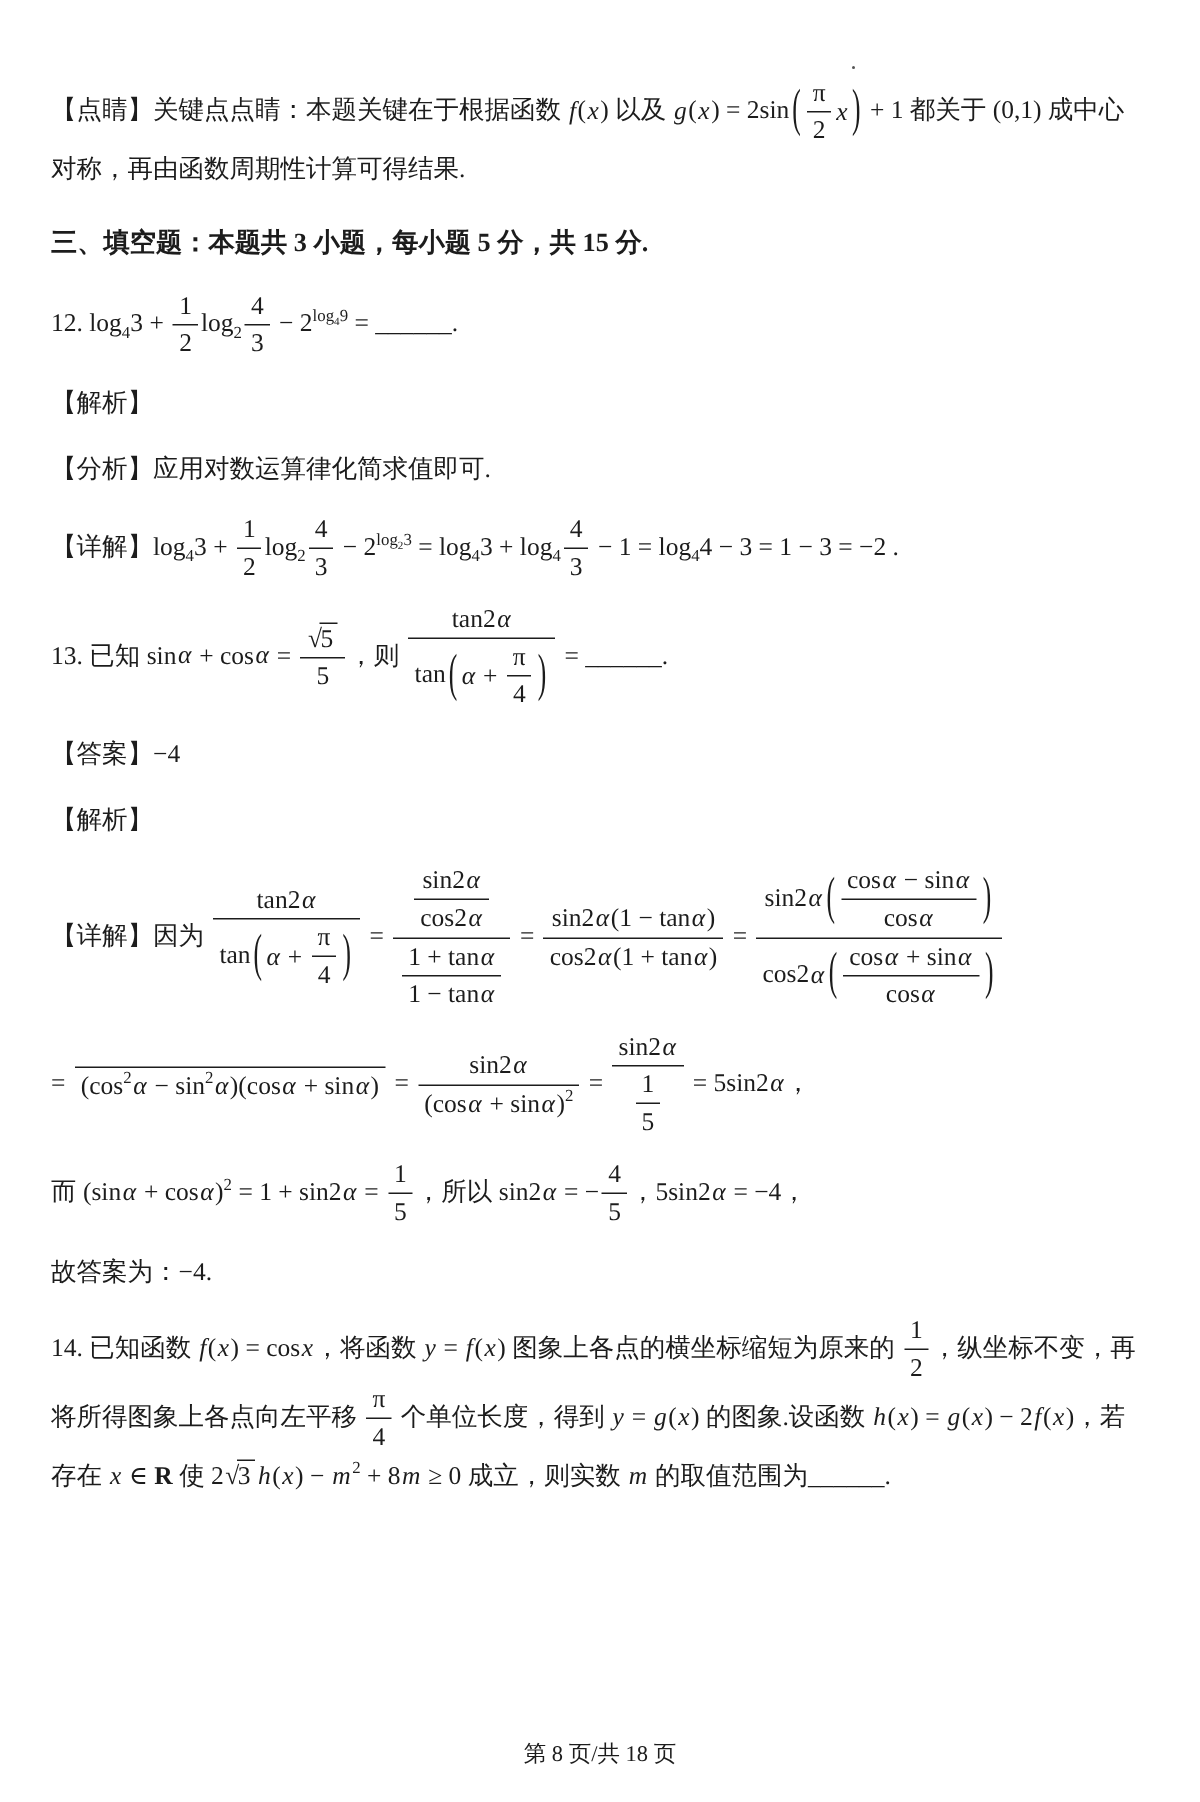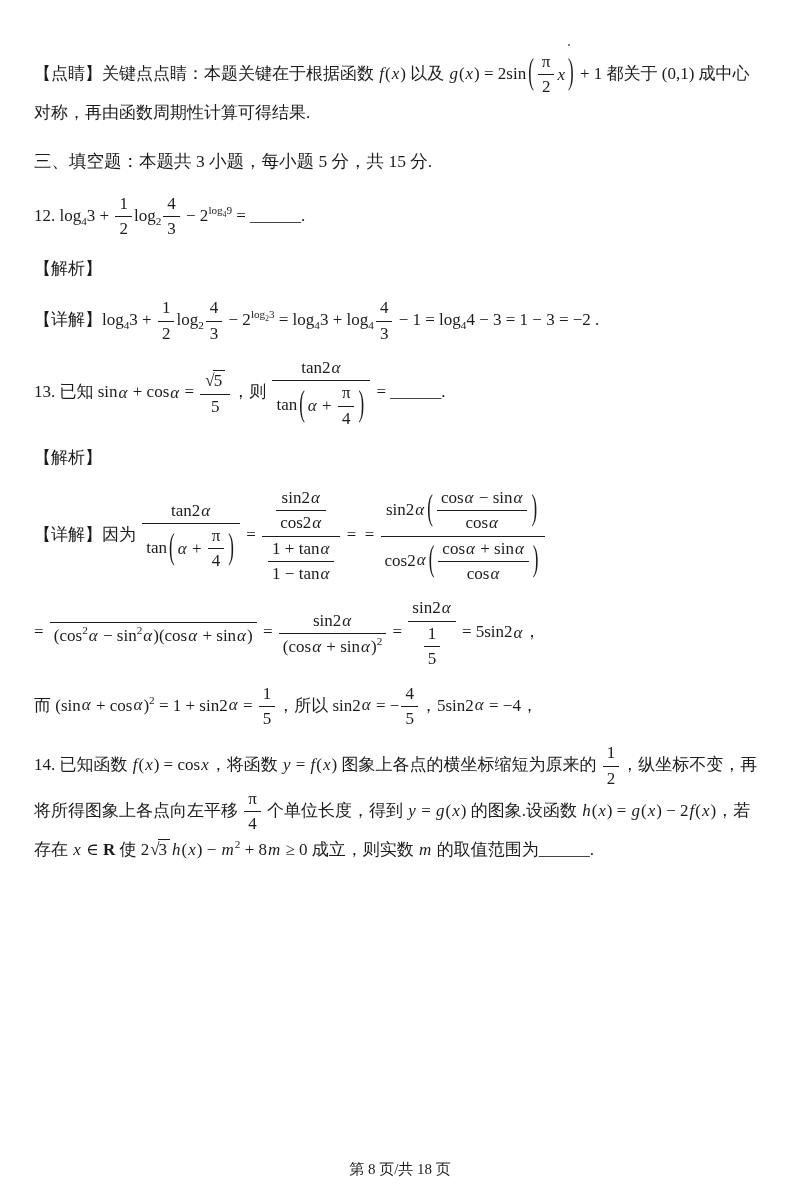--- a/index.html
+++ b/index.html
@@ -4,21 +4,21 @@
 <style>
   html,body{margin:0;padding:0;background:#e8e8e8;}
   .page{
     width:800px;min-height:1201px;margin:0 auto;background:#ffffff;
     box-sizing:border-box;padding:52px 34px 22px;position:relative;
     display:flex;flex-direction:column;
     font-family:"Liberation Serif","DejaVu Serif",serif;
     font-size:17px;color:#1c1c1c;
   }
   .para{margin:0 0 14px;line-height:1.8;}
-  .para.heading{font-weight:normal;font-size:17.5px;margin:4px 0 16px;}
+  .para.heading{font-weight:bold;font-size:17.5px;margin:4px 0 16px;}
   .footer{margin-top:auto;text-align:center;font-size:15px;padding-top:26px;}
   .stray-dot{position:absolute;left:568px;top:44px;width:2px;height:2px;border-radius:50%;background:#555;}
 
   
   .mtxt{white-space:pre-wrap;}
   .mi{font-style:italic;padding:0 1px;}
   .mb{font-weight:bold;}
   .msub{font-size:0.66em;vertical-align:-0.4em;line-height:1;}
   .msup{font-size:0.66em;vertical-align:0.6em;line-height:1;}
   .mfrac{
@@ -55,20 +55,21 @@
   <div class="para heading"><span class="mtxt">三、填空题：本题共 3 小题，每小题 5 分，共 15 分.</span></div>
 
   <div class="para"><span class="mtxt">12. log</span><span class="msub">4</span><span class="mtxt">3 + </span><span class="mfrac">
         <span class="mnum"><span class="mtxt">1</span></span>
         <span class="mden"><span class="mtxt">2</span></span>
       </span><span class="mtxt">log</span><span class="msub">2</span><span class="mfrac">
         <span class="mnum"><span class="mtxt">4</span></span>
         <span class="mden"><span class="mtxt">3</span></span>
       </span><span class="mtxt"> − 2</span><span class="msup"><span class="mtxt">log</span><span class="msub">4</span><span class="mtxt">9</span></span><span class="mtxt"> = ______.</span></div>
   <div class="para"><span class="mtxt">【解析】</span></div>
+  <div class="para"><span class="mtxt">【分析】应用对数运算律化简求值即可.</span></div>
   <div class="para"><span class="mtxt">【详解】log</span><span class="msub">4</span><span class="mtxt">3 + </span><span class="mfrac">
         <span class="mnum"><span class="mtxt">1</span></span>
         <span class="mden"><span class="mtxt">2</span></span>
       </span><span class="mtxt">log</span><span class="msub">2</span><span class="mfrac">
         <span class="mnum"><span class="mtxt">4</span></span>
         <span class="mden"><span class="mtxt">3</span></span>
       </span><span class="mtxt"> − 2</span><span class="msup"><span class="mtxt">log</span><span class="msub">2</span><span class="mtxt">3</span></span><span class="mtxt"> = log</span><span class="msub">4</span><span class="mtxt">3 + log</span><span class="msub">4</span><span class="mfrac">
         <span class="mnum"><span class="mtxt">4</span></span>
         <span class="mden"><span class="mtxt">3</span></span>
       </span><span class="mtxt"> − 1 = log</span><span class="msub">4</span><span class="mtxt">4 − 3 = 1 − 3 = −2 .</span></div>
@@ -84,20 +85,21 @@
               <span class="mi">α</span>
               <span class="mtxt"> + </span>
               <span class="mfrac">
                 <span class="mnum"><span class="mtxt">π</span></span>
                 <span class="mden"><span class="mtxt">4</span></span>
               </span>
             </span>
             <span class="mparen tall">)</span>
           </span></span>
       </span><span class="mtxt"> = ______.</span></div>
+  <div class="para"><span class="mtxt">【答案】−4</span></div>
   <div class="para"><span class="mtxt">【解析】</span></div>
   <div class="para"><span class="mtxt">【详解】因为 </span><span class="mfrac">
         <span class="mnum"><span class="mtxt">tan2</span><span class="mi">α</span></span>
         <span class="mden"><span class="mtxt">tan</span><span class="mpar">
             <span class="mparen tall">(</span>
             <span class="mparc">
               <span class="mi">α</span>
               <span class="mtxt"> + </span>
               <span class="mfrac">
                 <span class="mnum"><span class="mtxt">π</span></span>
@@ -108,21 +110,24 @@
           </span></span>
       </span><span class="mtxt"> = </span><span class="mfrac">
         <span class="mnum"><span class="mfrac">
             <span class="mnum"><span class="mtxt">sin2</span><span class="mi">α</span></span>
             <span class="mden"><span class="mtxt">cos2</span><span class="mi">α</span></span>
           </span></span>
         <span class="mden"><span class="mfrac">
             <span class="mnum"><span class="mtxt">1 + tan</span><span class="mi">α</span></span>
             <span class="mden"><span class="mtxt">1 − tan</span><span class="mi">α</span></span>
           </span></span>
-      </span><span class="mtxt"> = </span><span class="mtxt"> = </span><span class="mfrac">
+      </span><span class="mtxt"> = </span><span class="mfrac">
+        <span class="mnum"><span class="mtxt">sin2</span><span class="mi">α</span><span class="mtxt">(</span><span class="mtxt">1 − tan</span><span class="mi">α</span><span class="mtxt">)</span></span>
+        <span class="mden"><span class="mtxt">cos2</span><span class="mi">α</span><span class="mtxt">(</span><span class="mtxt">1 + tan</span><span class="mi">α</span><span class="mtxt">)</span></span>
+      </span><span class="mtxt"> = </span><span class="mfrac">
         <span class="mnum"><span class="mtxt">sin2</span><span class="mi">α</span><span class="mpar">
             <span class="mparen tall">(</span>
             <span class="mparc">
               <span class="mfrac">
                 <span class="mnum"><span class="mtxt">cos</span><span class="mi">α</span><span class="mtxt"> − sin</span><span class="mi">α</span></span>
                 <span class="mden"><span class="mtxt">cos</span><span class="mi">α</span></span>
               </span>
             </span>
             <span class="mparen tall">)</span>
           </span></span>
@@ -149,20 +154,21 @@
             <span class="mden"><span class="mtxt">5</span></span>
           </span></span>
       </span><span class="mtxt"> = 5sin2</span><span class="mi">α</span><span class="mtxt">，</span></div>
   <div class="para"><span class="mtxt">而 </span><span class="mtxt">(</span><span class="mtxt">sin</span><span class="mi">α</span><span class="mtxt"> + cos</span><span class="mi">α</span><span class="mtxt">)</span><span class="msup">2</span><span class="mtxt"> = 1 + sin2</span><span class="mi">α</span><span class="mtxt"> = </span><span class="mfrac">
         <span class="mnum"><span class="mtxt">1</span></span>
         <span class="mden"><span class="mtxt">5</span></span>
       </span><span class="mtxt">，所以 sin2</span><span class="mi">α</span><span class="mtxt"> = −</span><span class="mfrac">
         <span class="mnum"><span class="mtxt">4</span></span>
         <span class="mden"><span class="mtxt">5</span></span>
       </span><span class="mtxt">，5sin2</span><span class="mi">α</span><span class="mtxt"> = −4，</span></div>
+  <div class="para"><span class="mtxt">故答案为：−4.</span></div>
 
   <div class="para"><span class="mtxt">14. 已知函数 </span><span class="mi">f</span><span class="mtxt">(</span><span class="mi">x</span><span class="mtxt">) = cos</span><span class="mi">x</span><span class="mtxt">，将函数 </span><span class="mi">y</span><span class="mtxt"> = </span><span class="mi">f</span><span class="mtxt">(</span><span class="mi">x</span><span class="mtxt">)</span><span class="mtxt"> 图象上各点的横坐标缩短为原来的 </span><span class="mfrac">
         <span class="mnum"><span class="mtxt">1</span></span>
         <span class="mden"><span class="mtxt">2</span></span>
       </span><span class="mtxt">，纵坐标不变，再将所得图象上各点向左平移 </span><span class="mfrac">
         <span class="mnum"><span class="mtxt">π</span></span>
         <span class="mden"><span class="mtxt">4</span></span>
       </span><span class="mtxt"> 个单位长度，得到 </span><span class="mi">y</span><span class="mtxt"> = </span><span class="mi">g</span><span class="mtxt">(</span><span class="mi">x</span><span class="mtxt">)</span><span class="mtxt"> 的图象.设函数 </span><span class="mi">h</span><span class="mtxt">(</span><span class="mi">x</span><span class="mtxt">) = </span><span class="mi">g</span><span class="mtxt">(</span><span class="mi">x</span><span class="mtxt">) − 2</span><span class="mi">f</span><span class="mtxt">(</span><span class="mi">x</span><span class="mtxt">)</span><span class="mtxt">，若存在 </span><span class="mi">x</span><span class="mtxt"> ∈ </span><span class="mb">R</span><span class="mtxt"> 使 2</span><span class="msqrt"><span class="mrad">√</span><span class="mradi"><span class="mtxt">3</span></span></span><span class="mi">h</span><span class="mtxt">(</span><span class="mi">x</span><span class="mtxt">) − </span><span class="mi">m</span><span class="msup">2</span><span class="mtxt"> + 8</span><span class="mi">m</span><span class="mtxt"> ≥ 0 成立，则实数 </span><span class="mi">m</span><span class="mtxt"> 的取值范围为______.</span></div>
 
   <div class="footer">第 8 页/共 18 页</div>

